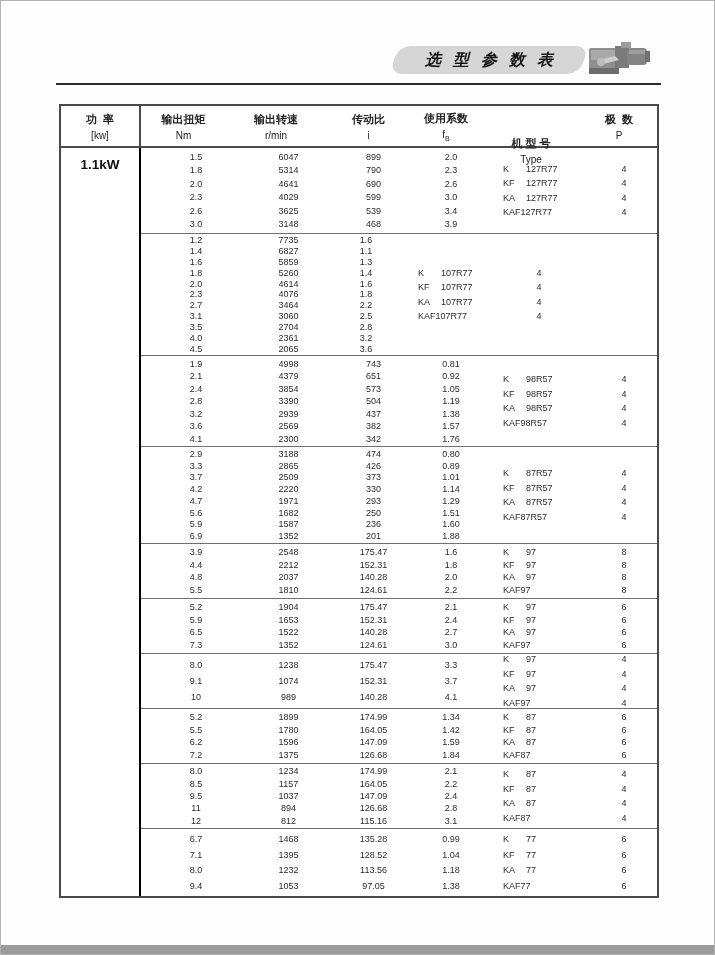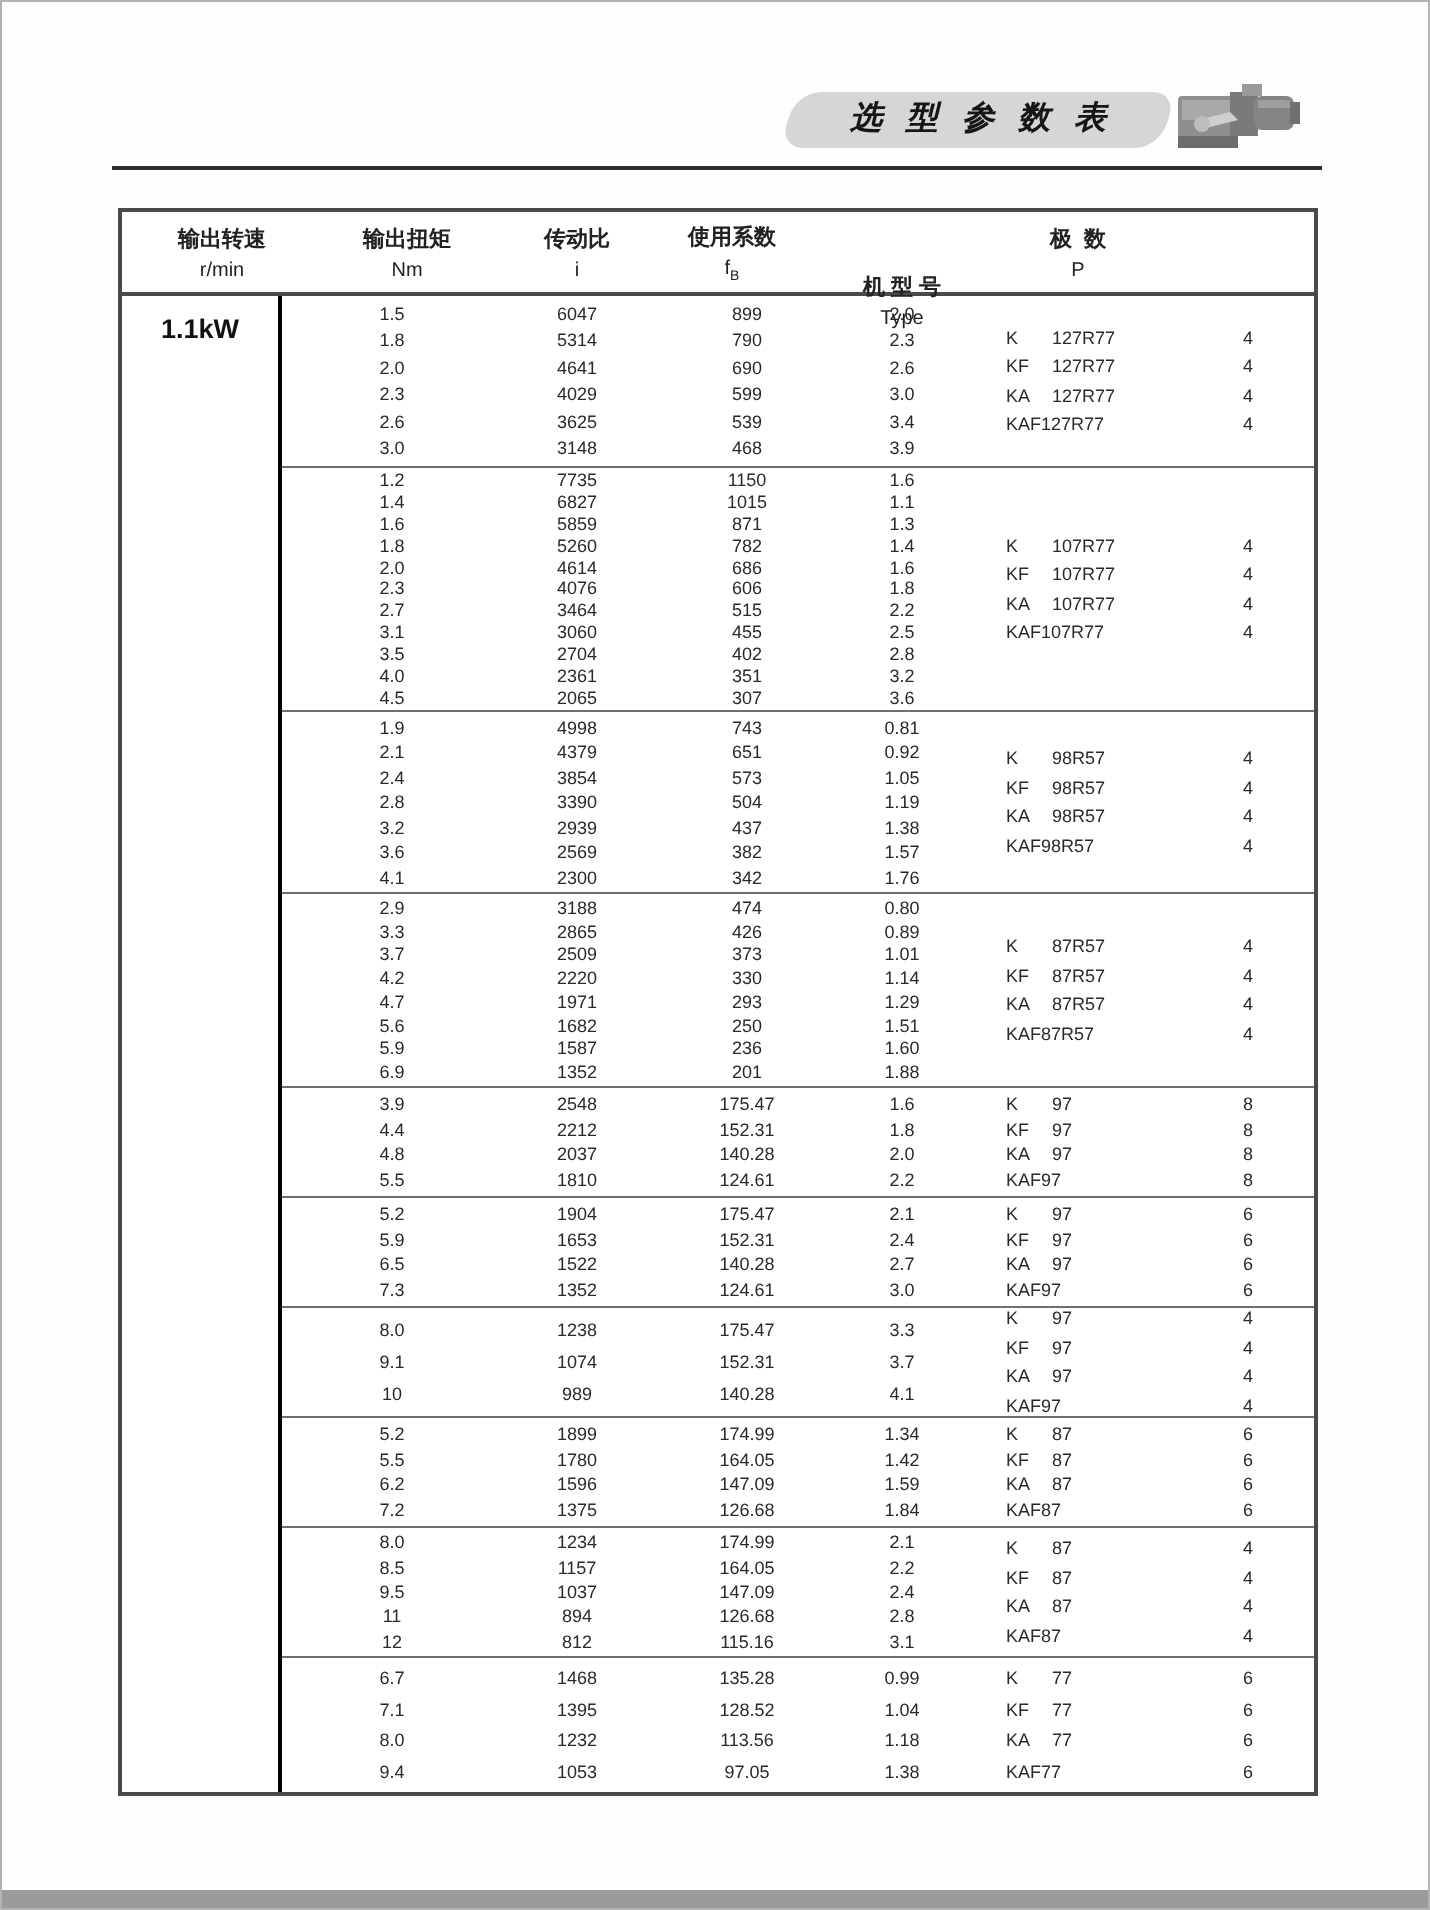--- a/index.html
+++ b/index.html
@@ -60,27 +60,31 @@
     <rect x="60" y="11" width="5" height="11" fill="#707070"></rect>
     <polygon points="14,20 30,16 34,20 18,24" fill="#cfcfcf"></polygon>
     <circle cx="16" cy="22" r="4" fill="#bdbdbd"></circle>
     <rect x="36" y="2" width="10" height="6" fill="#9a9a9a"></rect>
   </svg>
 
   <div class="top-rule"></div>
 
   <div class="tbl">
     <div class="thead">
+      <div class="th w-power">
+        <span>功  率</span>
+        <span class="l2">[kw]</span>
+      </div>
+      <div class="th w-torque">
+        <span>输出扭矩</span>
+        <span class="l2">Nm</span>
+      </div>
       <div class="th w-speed">
         <span>输出转速</span>
         <span class="l2">r/min</span>
-      </div>
-      <div class="th w-torque">
-        <span>输出扭矩</span>
-        <span class="l2">Nm</span>
       </div>
       <div class="th w-ratio">
         <span>传动比</span>
         <span class="l2">i</span>
       </div>
       <div class="th w-fb">
         <span>使用系数</span>
         <span class="l2"><span>f</span><sub>B</sub></span>
       </div>
       <div class="th w-type">
@@ -161,33 +165,20 @@
               <div class="val">5859</div>
               <div class="val">5260</div>
               <div class="val">4614</div>
               <div class="val">4076</div>
               <div class="val">3464</div>
               <div class="val">3060</div>
               <div class="val">2704</div>
               <div class="val">2361</div>
               <div class="val">2065</div>
             </div>
-            <div class="gc gc-ratio">
-              <div class="val">1150</div>
-              <div class="val">1015</div>
-              <div class="val">871</div>
-              <div class="val">782</div>
-              <div class="val">686</div>
-              <div class="val">606</div>
-              <div class="val">515</div>
-              <div class="val">455</div>
-              <div class="val">402</div>
-              <div class="val">351</div>
-              <div class="val">307</div>
-            </div>
             <div class="gc gc-fb">
               <div class="val">1.6</div>
               <div class="val">1.1</div>
               <div class="val">1.3</div>
               <div class="val">1.4</div>
               <div class="val">1.6</div>
               <div class="val">1.8</div>
               <div class="val">2.2</div>
               <div class="val">2.5</div>
               <div class="val">2.8</div>

